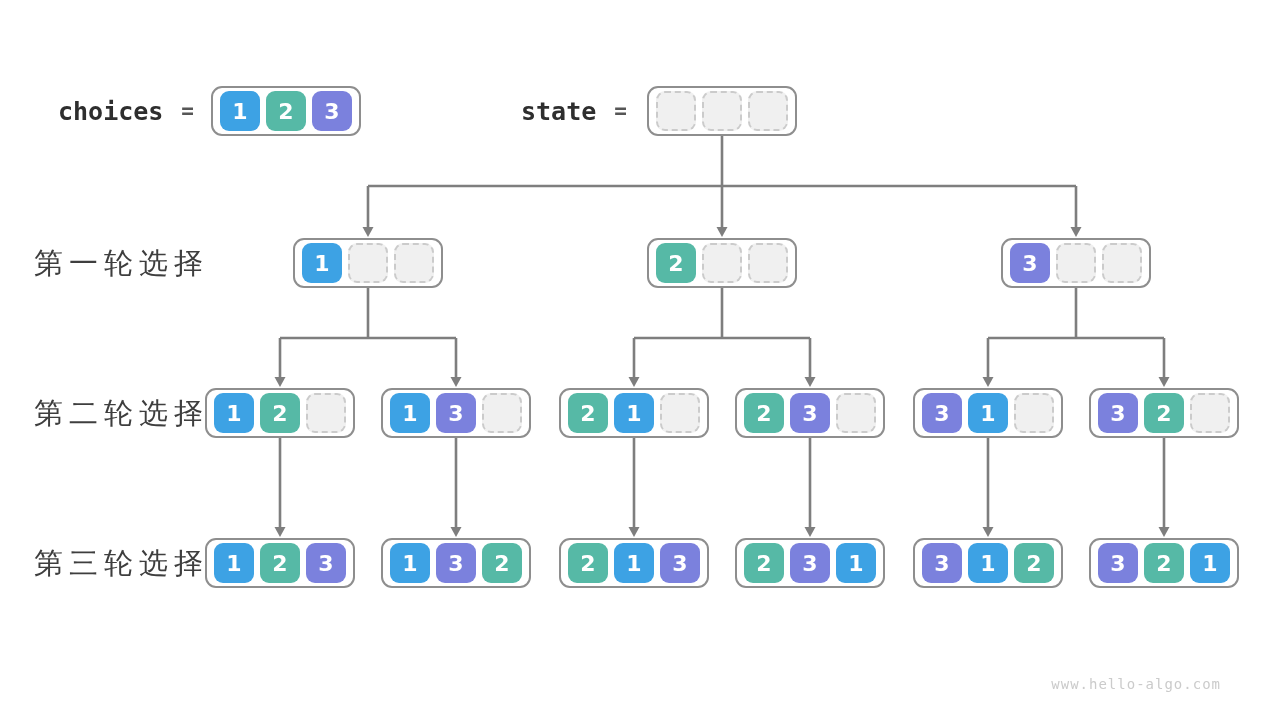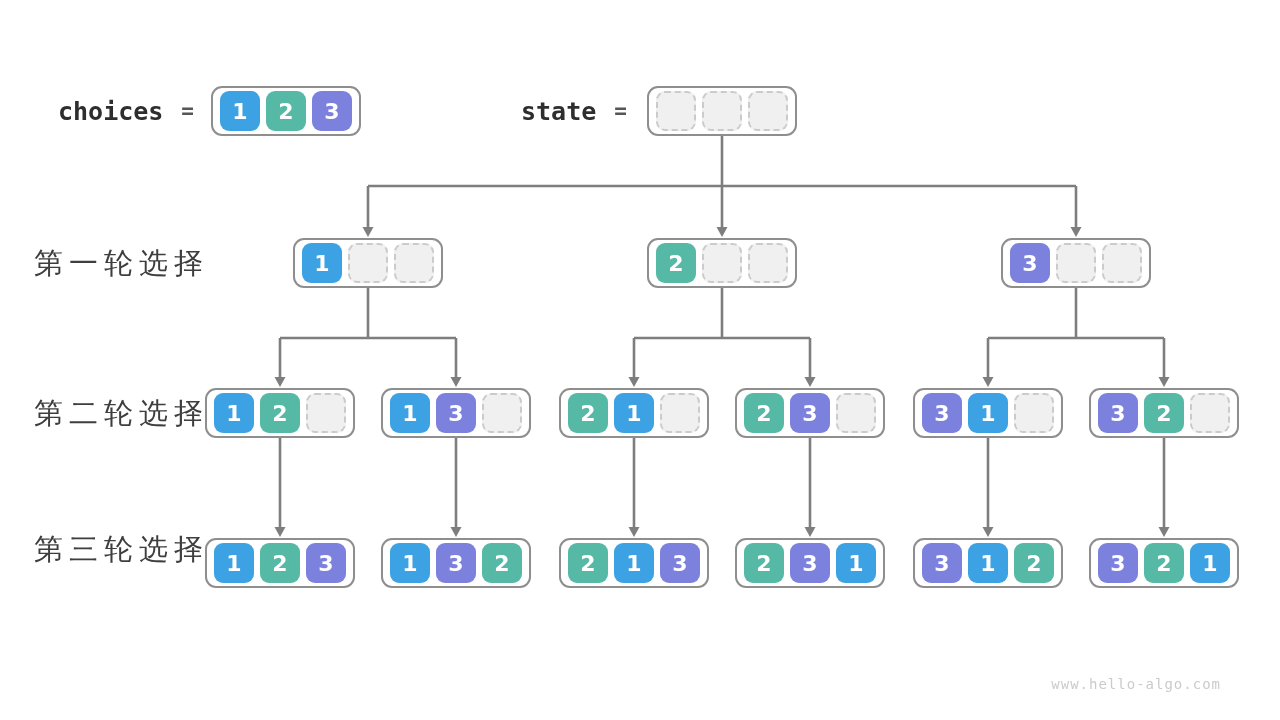--- a/index.html
+++ b/index.html
@@ -77,21 +77,21 @@
     <span class="eq">=</span>
   </div>
 
   <div class="hdr" style="left:521px;top:86px">
     <span class="kw">state</span>
     <span class="eq">=</span>
   </div>
 
   <div class="row-label" style="top:246px">第一轮选择</div>
   <div class="row-label" style="top:396px">第二轮选择</div>
-  <div class="row-label" style="top:532px">第三轮选择</div>
+  <div class="row-label" style="top:546px">第三轮选择</div>
 
   <div class="watermark">www.hello-algo.com</div>
 <div class="node" style="left: 211px; top: 86px;">
       <div class="cell filled" style="background: rgb(61, 162, 228);">1</div>
       <div class="cell filled" style="background: rgb(86, 185, 166);">2</div>
       <div class="cell filled" style="background: rgb(123, 129, 221);">3</div>
     </div>
     <div class="node" style="left: 647px; top: 86px;">
       <div class="cell empty"></div>
       <div class="cell empty"></div>

